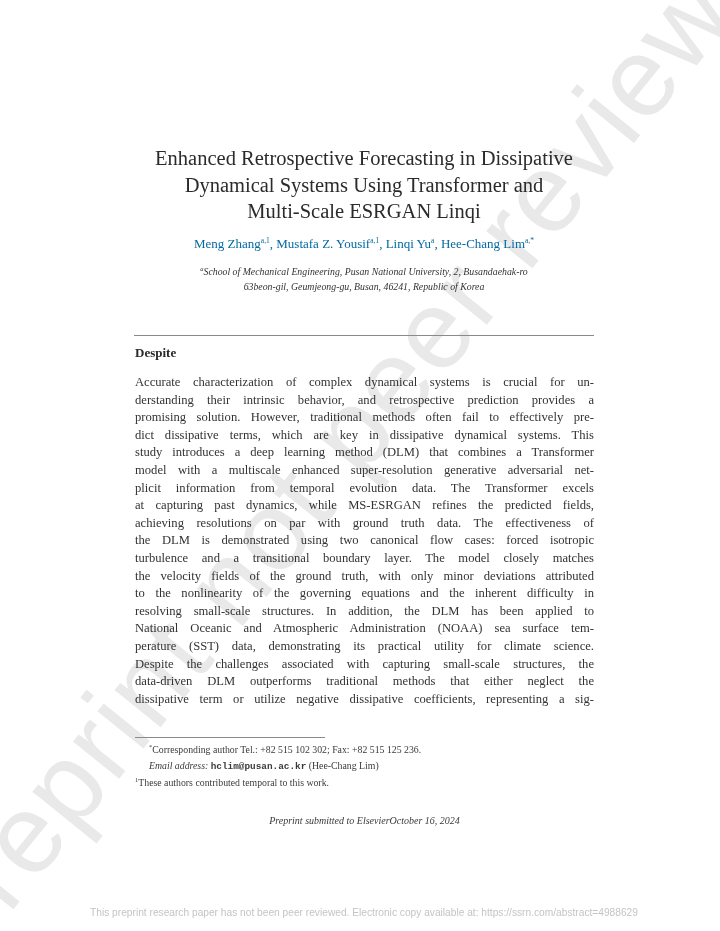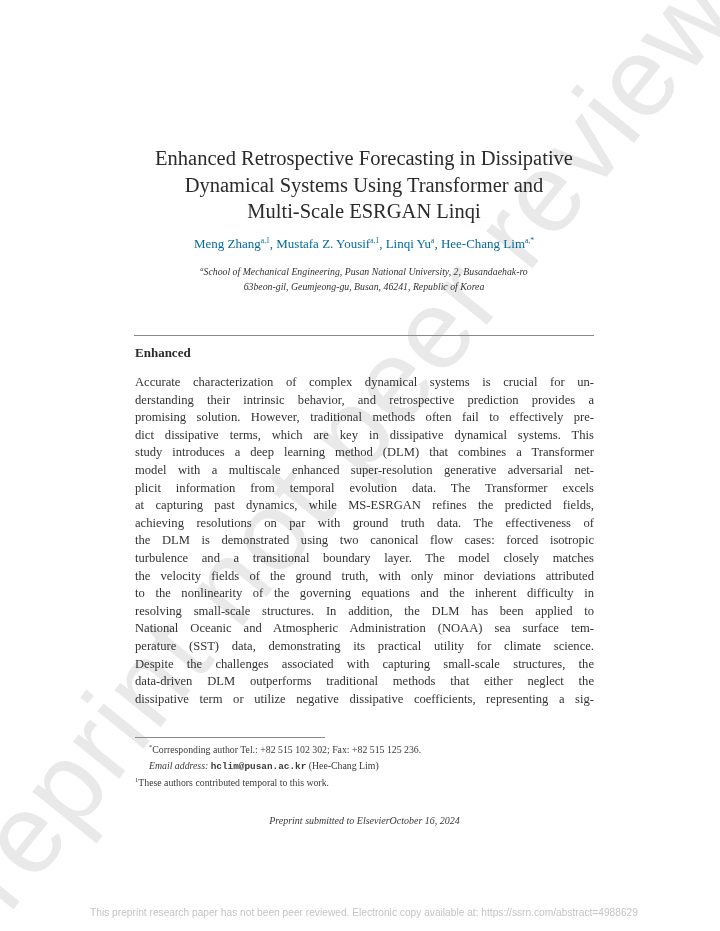--- a/index.html
+++ b/index.html
@@ -196,21 +196,21 @@
       <span>Meng Zhang</span><sup>a,1</sup><span>, </span><span>Mustafa Z. Yousif</span><sup>a,1</sup><span>, </span><span>Linqi Yu</span><sup>a</sup><span>, </span><span>Hee-Chang Lim</span><sup>a,*</sup>
     </div>
 
     <div class="affiliation">
       <div><sup>a</sup><span>School of Mechanical Engineering, Pusan National University, 2, Busandaehak-ro</span></div>
       <div>63beon-gil, Geumjeong-gu, Busan, 46241, Republic of Korea</div>
     </div>
 
     <div class="rule-top"></div>
 
-    <div class="abstract-heading">Enhanced</div>
+    <div class="abstract-heading">Despite</div>
 
     <div class="abstract-body">
       <span class="line">Accurate characterization of complex dynamical systems is crucial for un-</span>
       <span class="line">derstanding their intrinsic behavior, and retrospective prediction provides a</span>
       <span class="line">promising solution. However, traditional methods often fail to effectively pre-</span>
       <span class="line">dict dissipative terms, which are key in dissipative dynamical systems. This</span>
       <span class="line">study introduces a deep learning method (DLM) that combines a Transformer</span>
       <span class="line">model with a multiscale enhanced super-resolution generative adversarial net-</span>
       <span class="line">plicit information from temporal evolution data. The Transformer excels</span>
       <span class="line">at capturing past dynamics, while MS-ESRGAN refines the predicted fields,</span>

